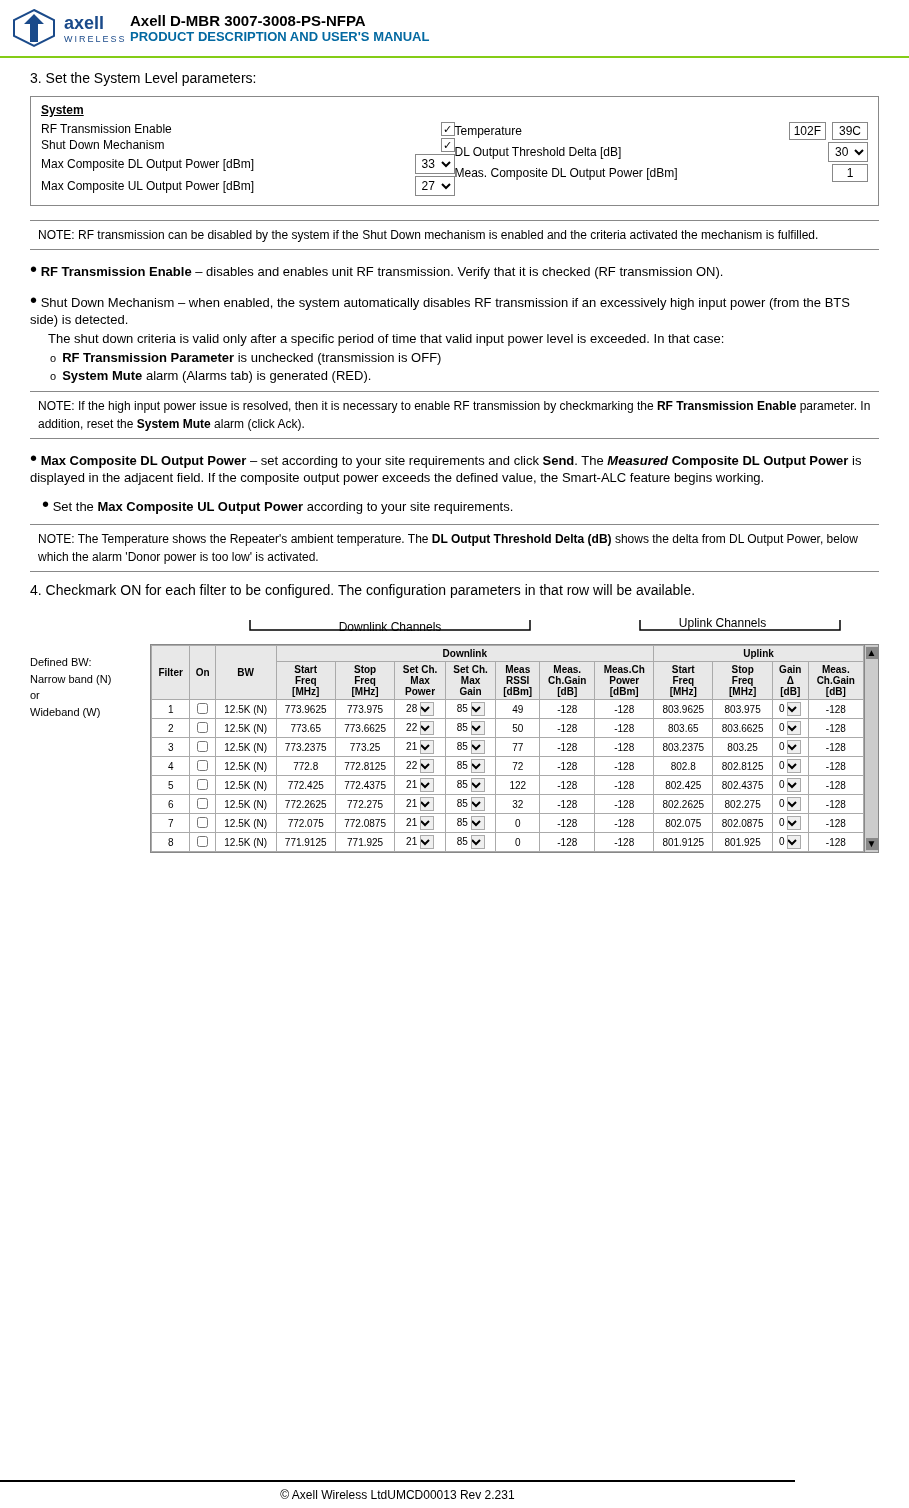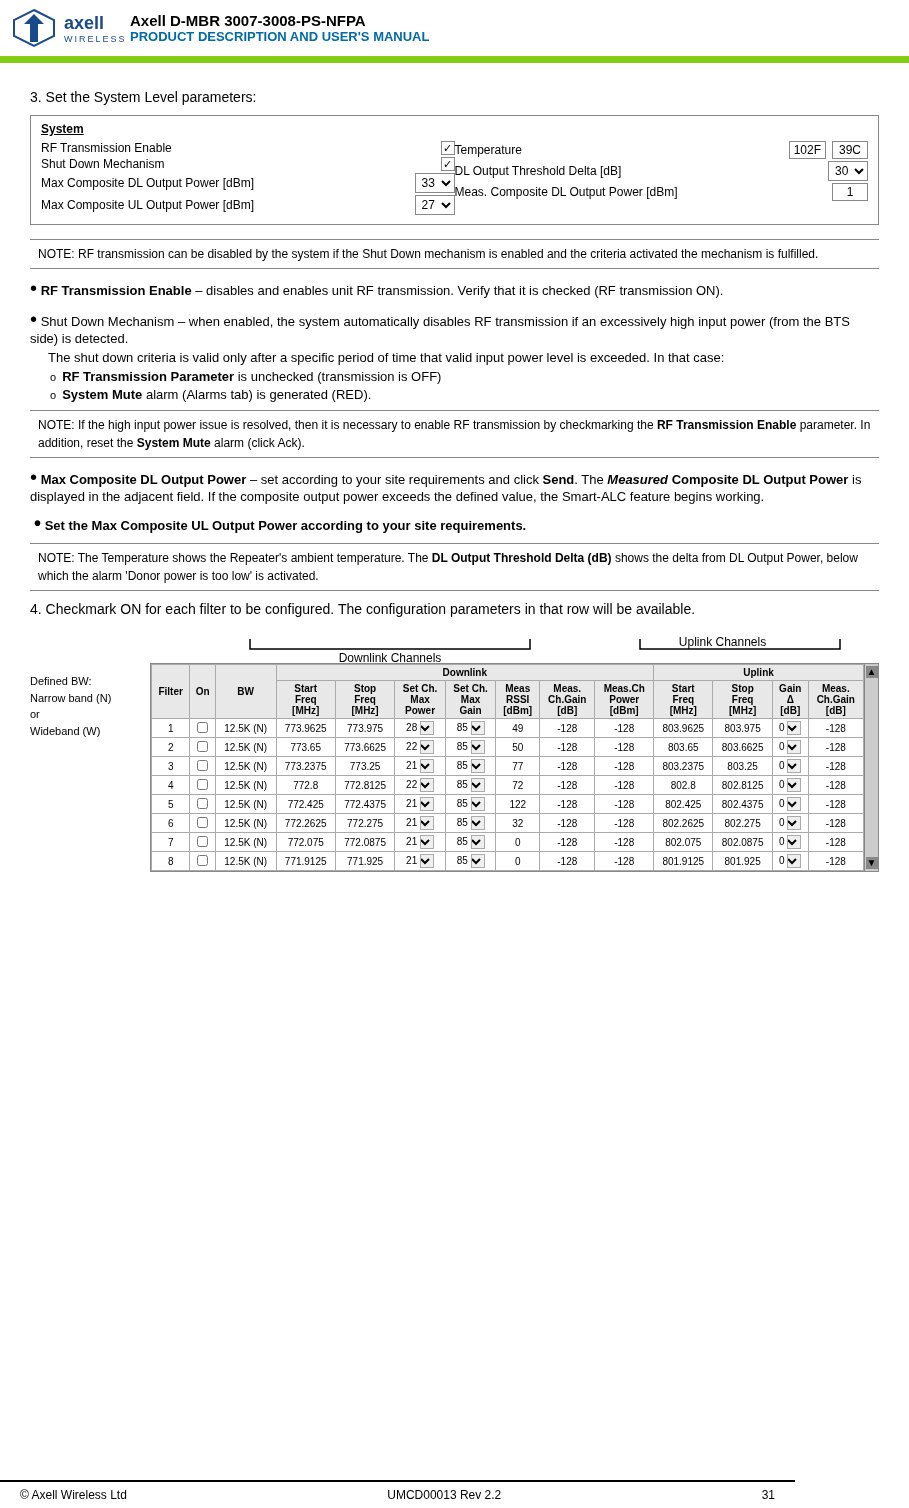--- a/index.html
+++ b/index.html
@@ -10,23 +10,23 @@
       color: #000;
       width: 909px;
       min-height: 1508px;
       padding: 0;
     }
 
     
     .header {
       display: flex;
       align-items: center;
-      border-bottom: 7px solid #84cc16;
+      border-bottom: 2px solid #84cc16;
       padding: 8px 20px 8px 10px;
-      margin-bottom: 14px;
+      margin-bottom: 0;
     }
     .header-logo {
       display: flex;
       align-items: center;
       width: 120px;
     }
     .logo-icon {
       width: 48px;
       height: 40px;
       margin-right: 6px;
@@ -42,21 +42,21 @@
     .header-title-sub {
       font-size: 13px;
       font-weight: bold;
       color: #0369a1;
     }
 
     
     .footer {
       border-top: 2px solid #000;
       display: flex;
-      justify-content: space-between;
+      justify-content: center;
       padding: 6px 20px;
       position: fixed;
       bottom: 0;
       width: 795px;
       background: #fff;
       font-size: 12px;
     }
 
     
     .main-content {
@@ -286,36 +286,36 @@
   <div class="note-box">
     <span>NOTE:  If the high input power issue is resolved, then it is necessary to enable RF transmission by checkmarking the <strong>RF Transmission Enable</strong> parameter. In addition,  reset the <strong>System Mute</strong> alarm (click Ack).</span>
   </div>
 
   <div style="margin: 8px 0;">
     <span style="font-size:20px;">•</span>
     <span style="font-weight:bold;"> Max Composite DL Output Power</span>
     <span> – set according to your site requirements and click <strong>Send</strong>. The <em><strong>Measured</strong></em> <strong>Composite DL Output Power</strong> is displayed in the adjacent field. If the composite output power exceeds the defined value, the Smart-ALC feature begins working.</span>
   </div>
 
-  <div style="margin: 8px 4px; font-weight: bold;">
+  <div style="margin: 8px 12px;">
     <span style="font-size:20px;">•</span>
     <span> Set the <strong>Max Composite UL Output Power</strong> according to your site requirements.</span>
   </div>
 
   <div class="note-box">
     <span>NOTE: The Temperature shows the Repeater's ambient temperature. The <strong>DL Output Threshold Delta (dB)</strong> shows the delta from DL Output Power, below which the alarm 'Donor power is too low' is activated.</span>
   </div>
 
   <p class="step4-heading">4.   Checkmark ON for each filter to be configured.  The configuration parameters in that row will be available.</p>
 
   <div class="channel-section">
 
     <div style="position:relative; margin-left:120px; margin-bottom:0;">
 
-      <div style="position:absolute; left:100px; top:16px; font-size:12px; text-align:center; width:280px;">
+      <div style="position:absolute; left:100px; top:4px; font-size:12px; text-align:center; width:280px;">
         <span>Downlink Channels</span>
       </div>
 
       <div style="position:absolute; left:490px; top:0; font-size:12px; text-align:center; width:165px;">
         <span>Uplink Channels</span>
       </div>
 
       <svg width="780" height="28" style="display:block;margin-top:14px;">
 
         <path d="M100,4 L100,14 L380,14 L380,4" fill="none" stroke="#000" stroke-width="1.5"></path>

